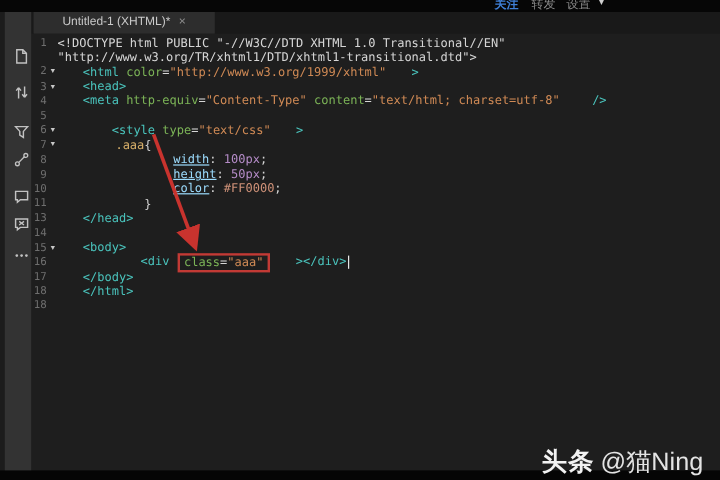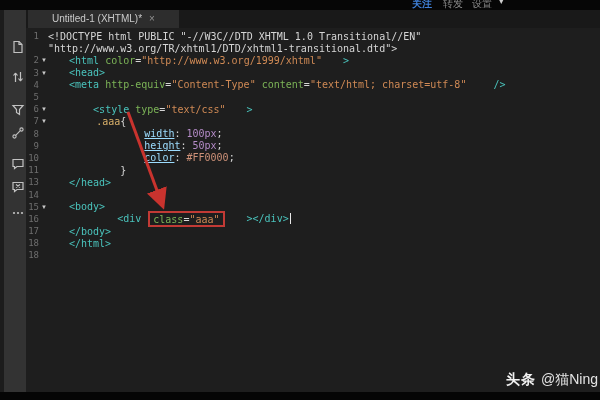--- a/index.html
+++ b/index.html
@@ -53,22 +53,22 @@
   .cursor  { display:inline-block; width:1.5px; height:11px; background:#e8e8e8;
              margin-left:1px; }
 
   
   #arrow-overlay { position:absolute; left:0; top:0; width:600px; height:400px;
                    pointer-events:none; z-index:3; }
 
   
   #bottomstrip { position:absolute; left:0; top:392px; width:600px; height:8px;
                  background:#050505; z-index:6; }
-  #watermark { position:absolute; right:2px; top:371px; z-index:7;
-               font-size:14px; color:#f2f2f2; white-space:nowrap; }
+  #watermark { position:absolute; right:14px; top:371px; z-index:7;
+               font-size:21px; color:#f2f2f2; white-space:nowrap; }
   #watermark .brand { font-weight:bold; letter-spacing:1px; }
   #watermark .handle { color:#e4e4e4; margin-left:5px; }
 </style>
 </head>
 <body>
 
 <div id="stage">
 
   <div id="topbar">
     <span class="tb-item blue" style="left:412px">关注</span>

